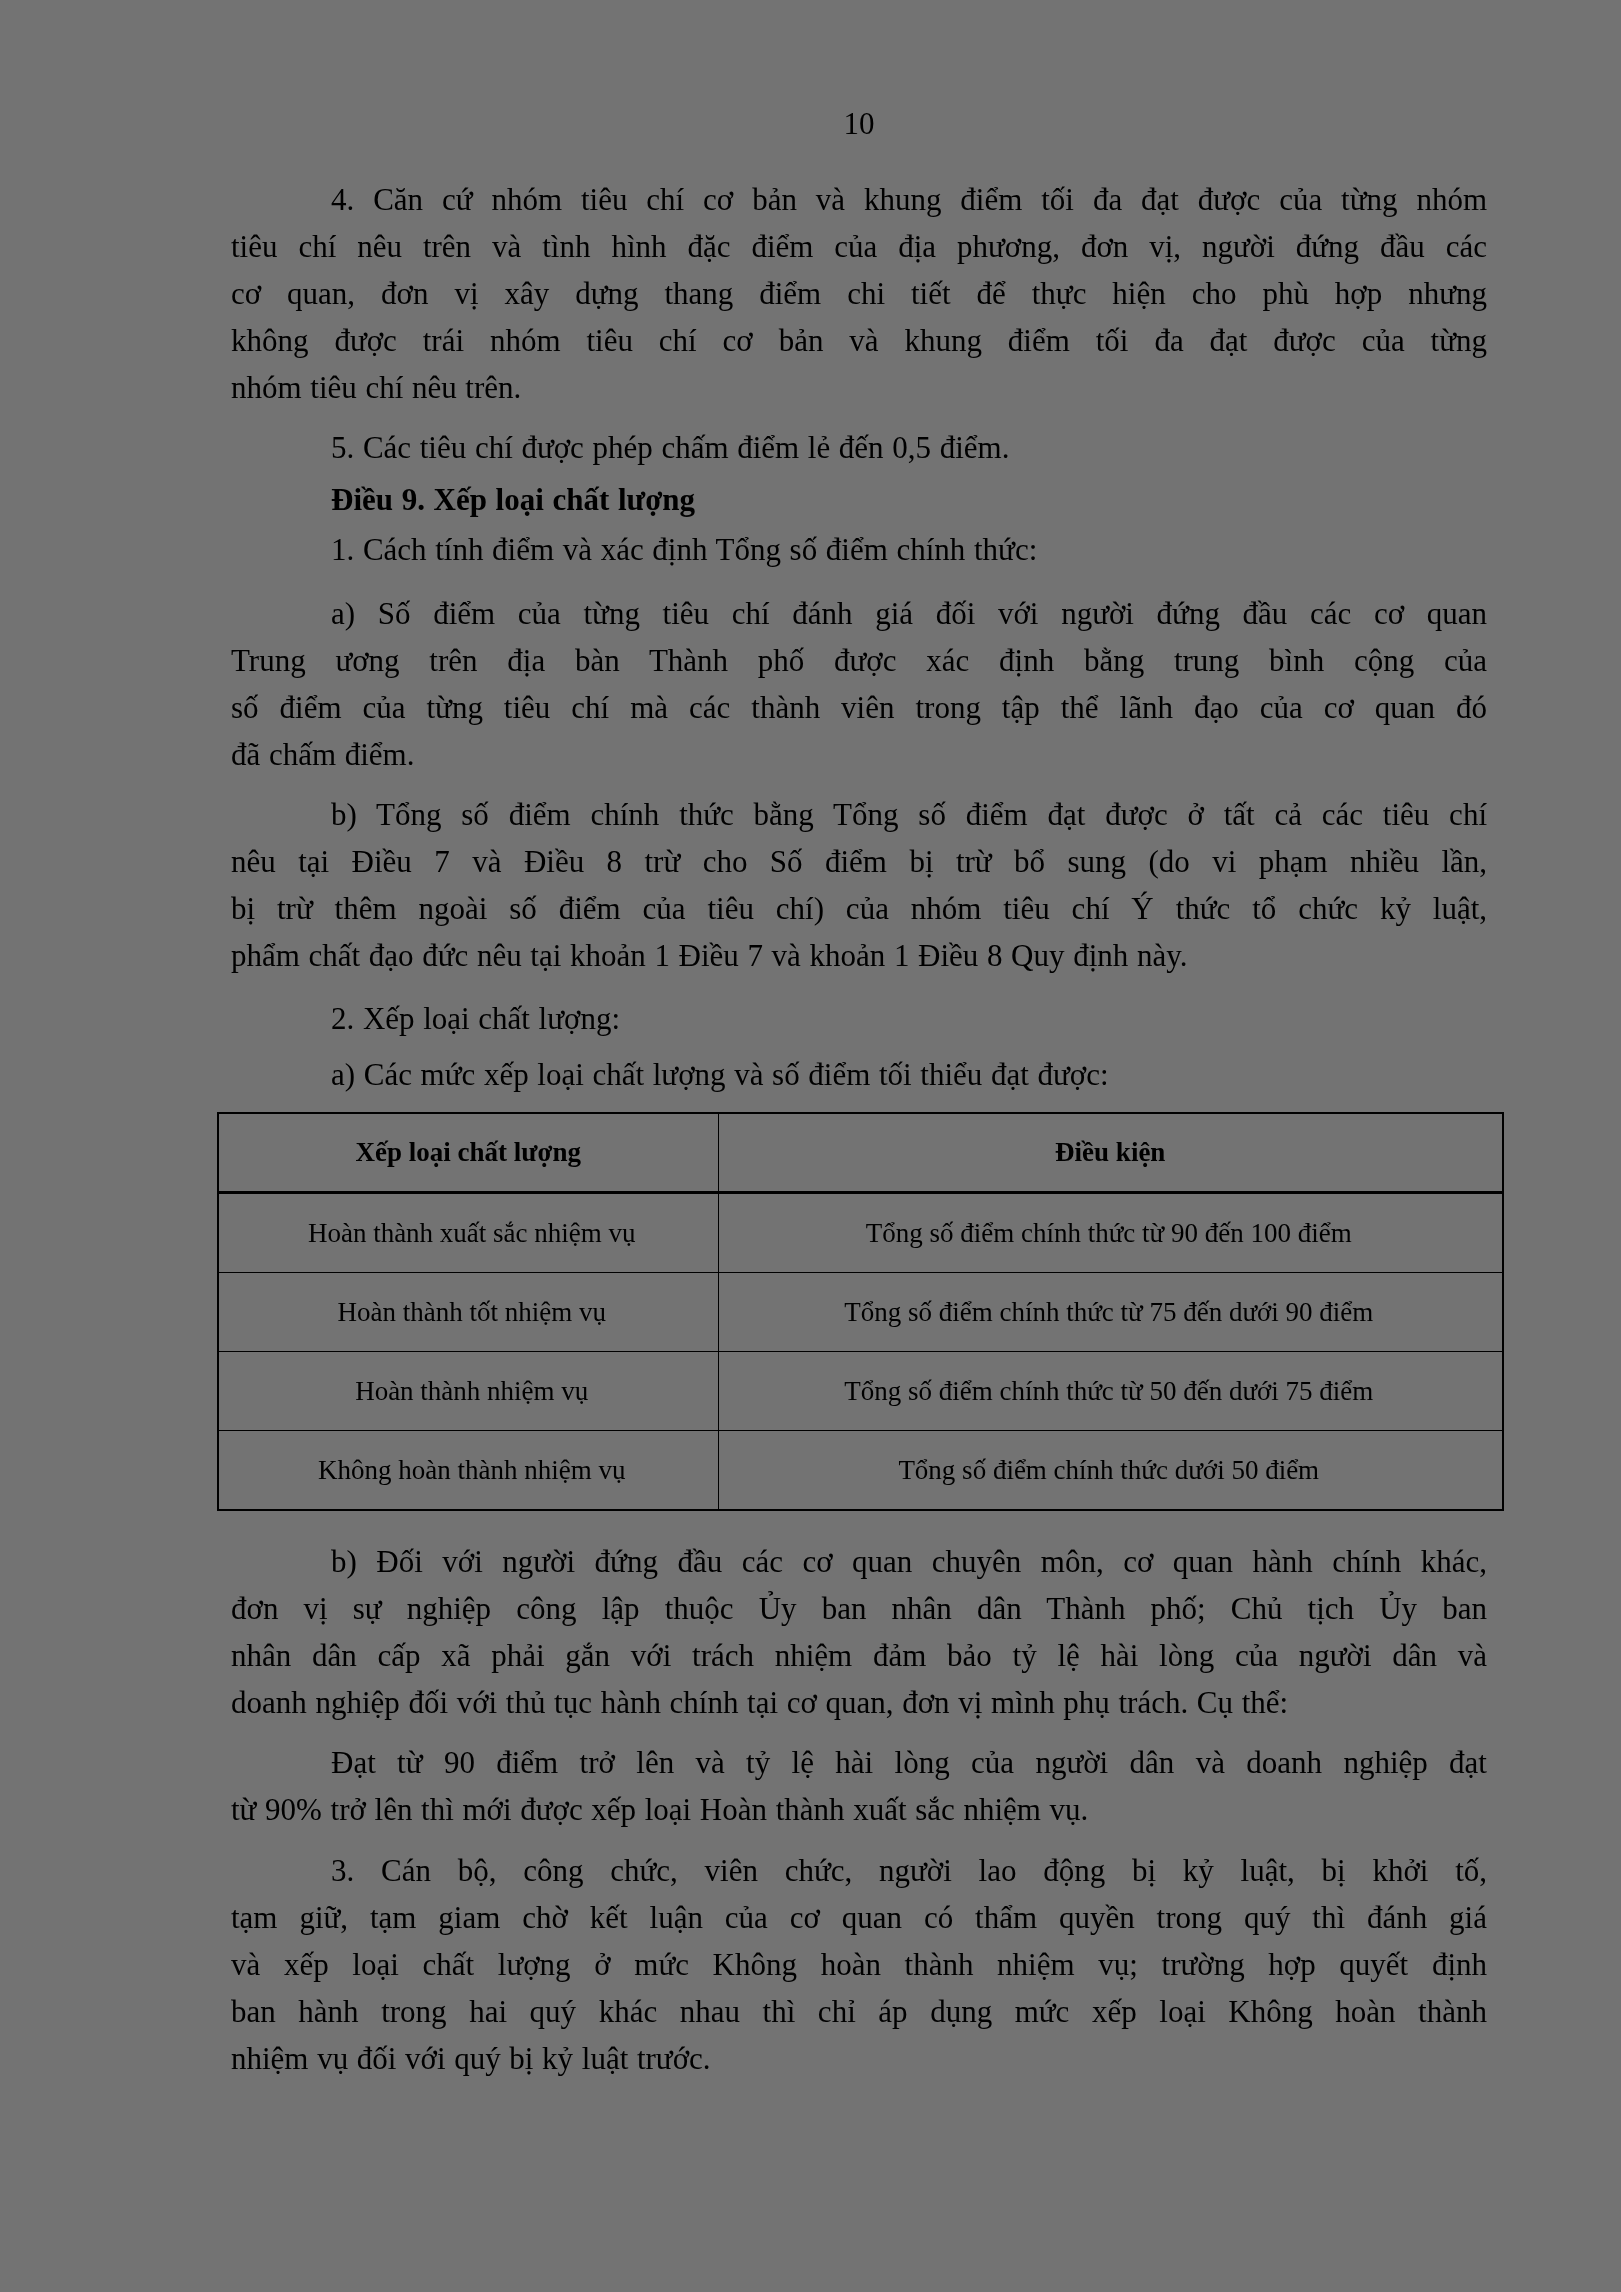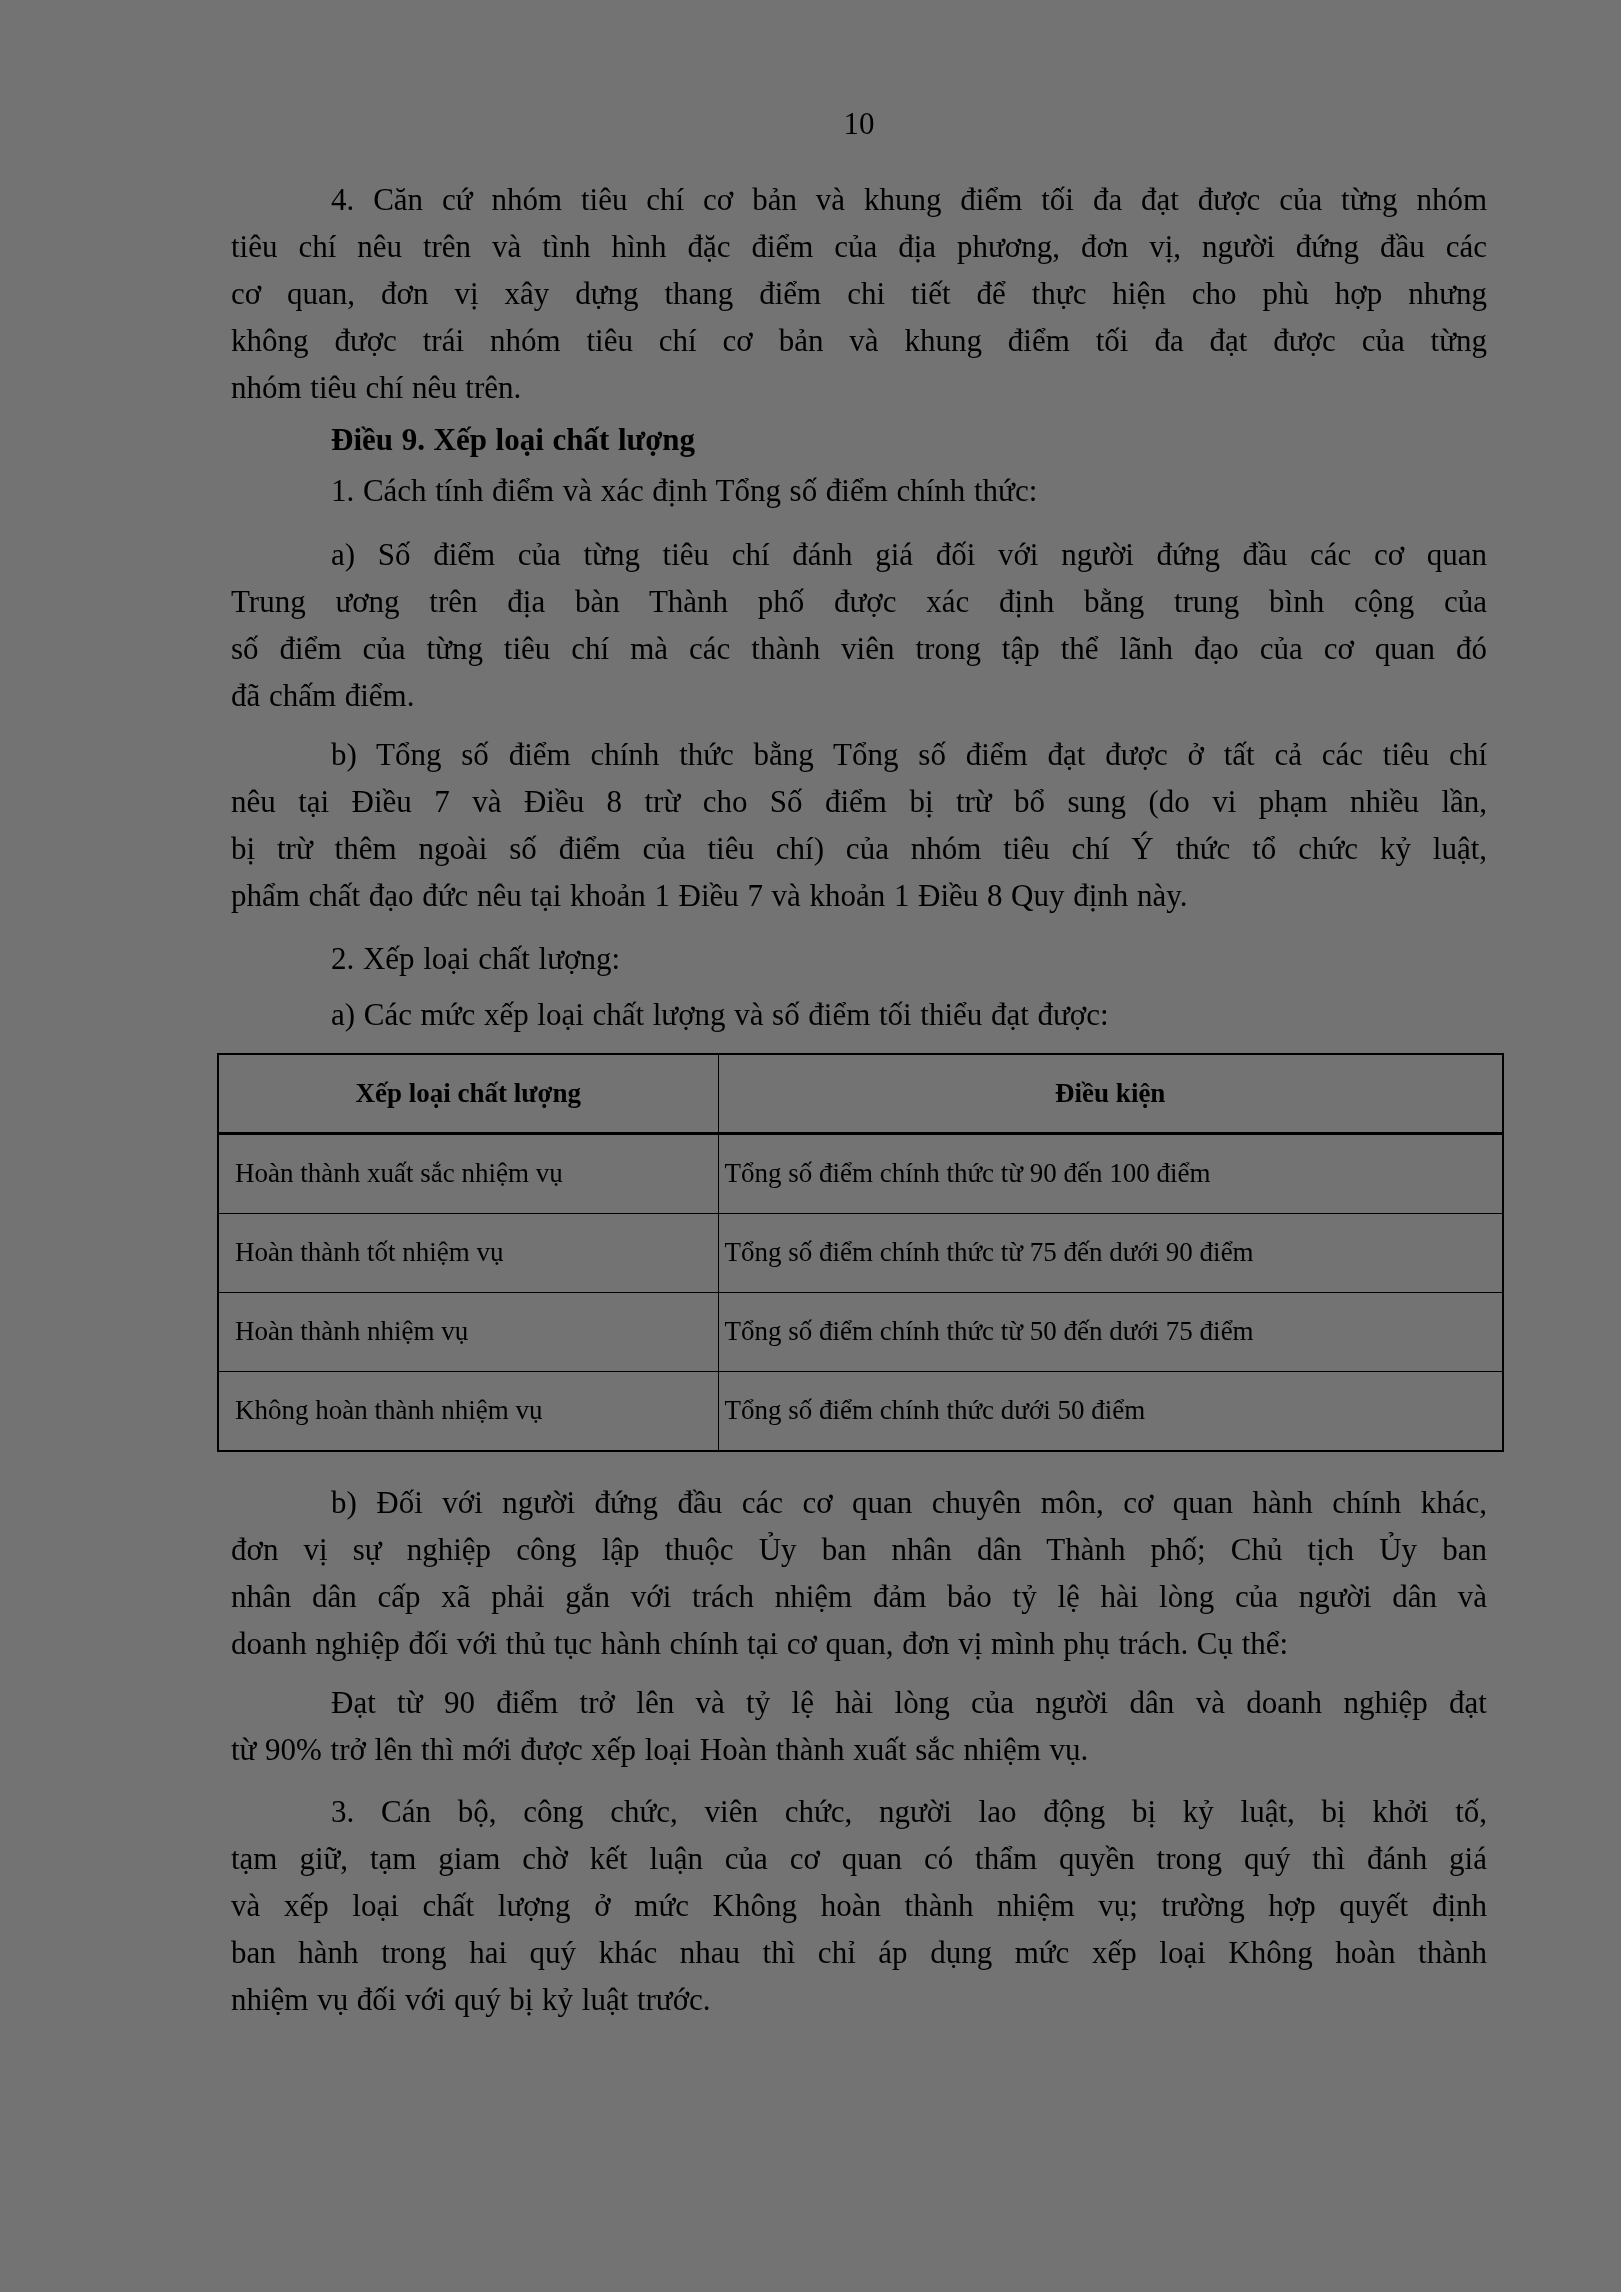--- a/index.html
+++ b/index.html
@@ -55,40 +55,43 @@
   table.rating th {
     font-weight: bold;
     text-align: center;
     height: 75px;
     vertical-align: middle;
     border-bottom: 3.6px solid #000;
   }
   table.rating td {
     height: 78px;
     vertical-align: middle;
-    text-align: left;
+    text-align: center;
     padding: 0 9px 0 16px;
   }
   table.rating td.cond { padding-left: 6px; }
 </style>
 </head>
 <body>
 
 <div class="doc-page">
 
   <div class="pagenum">10</div>
 
   <div class="para" style="margin-top:29px">
       <div class="ln">4. Căn cứ nhóm tiêu chí cơ bản và khung điểm tối đa đạt được của từng nhóm</div>
       <div class="ln">tiêu chí nêu trên và tình hình đặc điểm của địa phương, đơn vị, người đứng đầu các</div>
       <div class="ln">cơ quan, đơn vị xây dựng thang điểm chi tiết để thực hiện cho phù hợp nhưng</div>
       <div class="ln">không được trái nhóm tiêu chí cơ bản và khung điểm tối đa đạt được của từng</div>
       <div class="ln">nhóm tiêu chí nêu trên.</div>
     </div>
 
+  <div class="para" style="margin-top:12.5px">
+      <div class="ln">5. Các tiêu chí được phép chấm điểm lẻ đến 0,5 điểm.</div>
+    </div>
 
   <div class="para bold" style="margin-top:5.4px">
       <div class="ln">Điều 9. Xếp loại chất lượng</div>
     </div>
 
   <div class="para" style="margin-top:3.6px">
       <div class="ln">1. Cách tính điểm và xác định Tổng số điểm chính thức:</div>
     </div>
 
   <div class="para" style="margin-top:17px">

